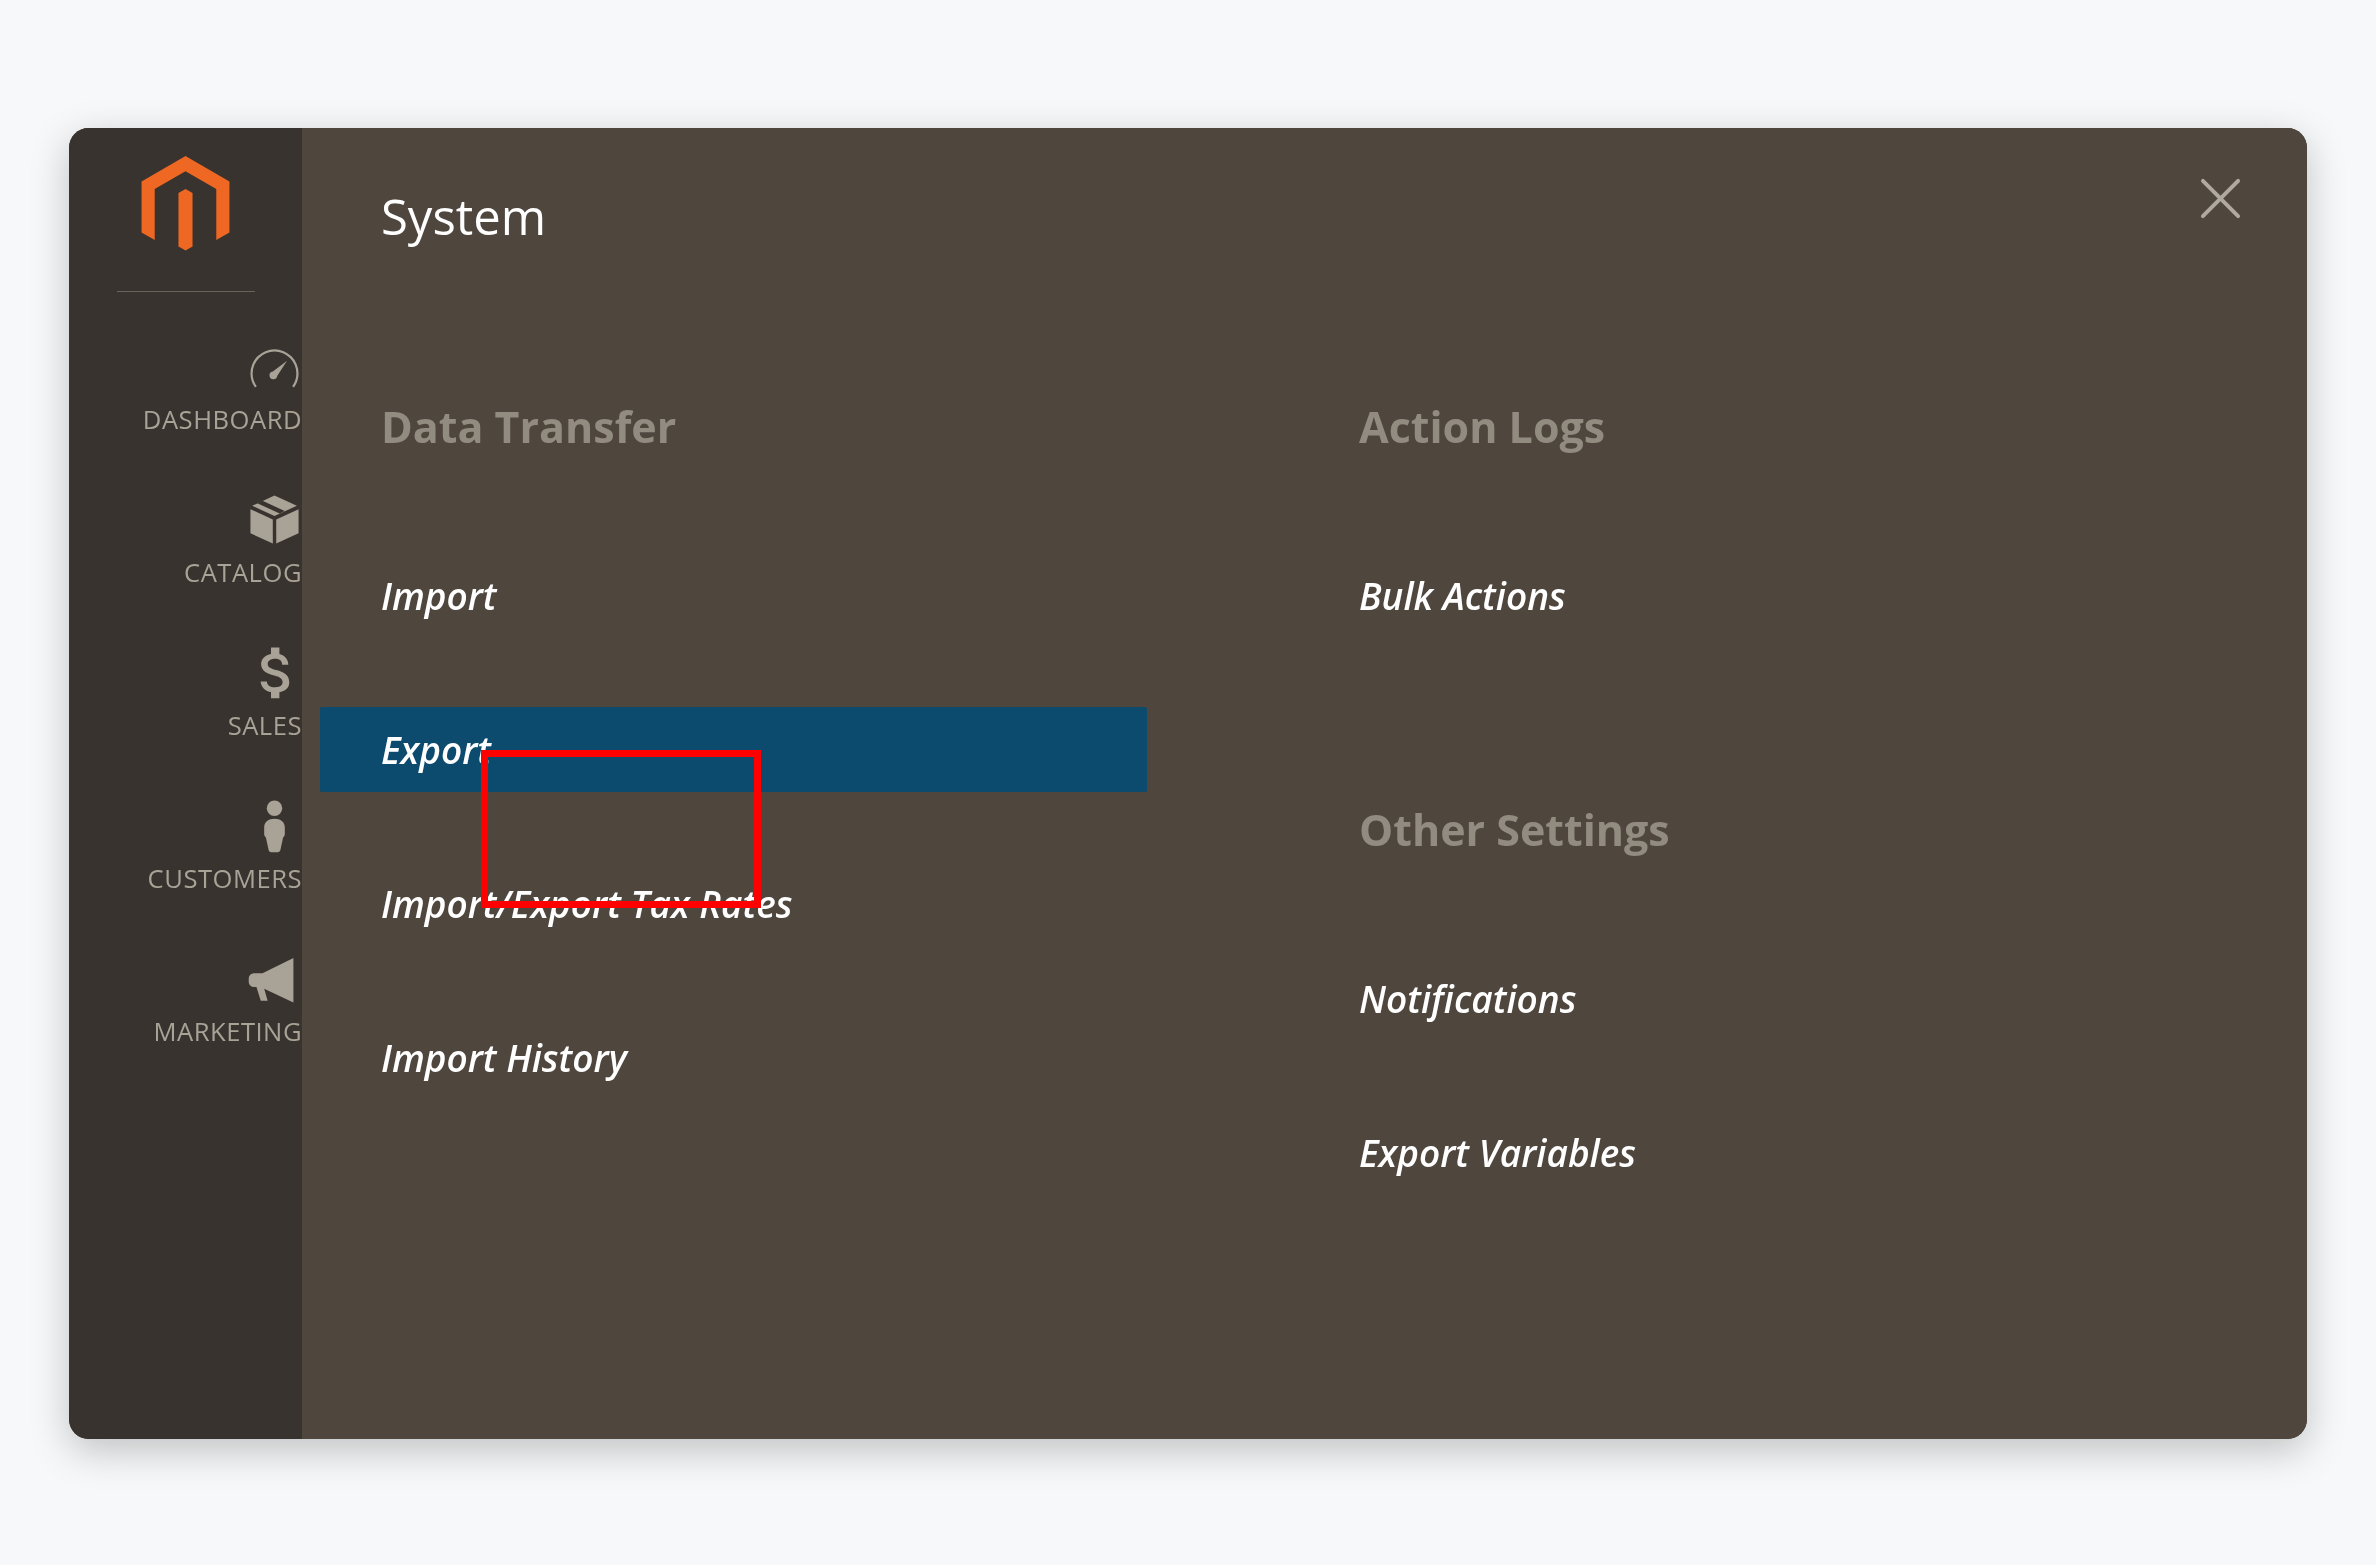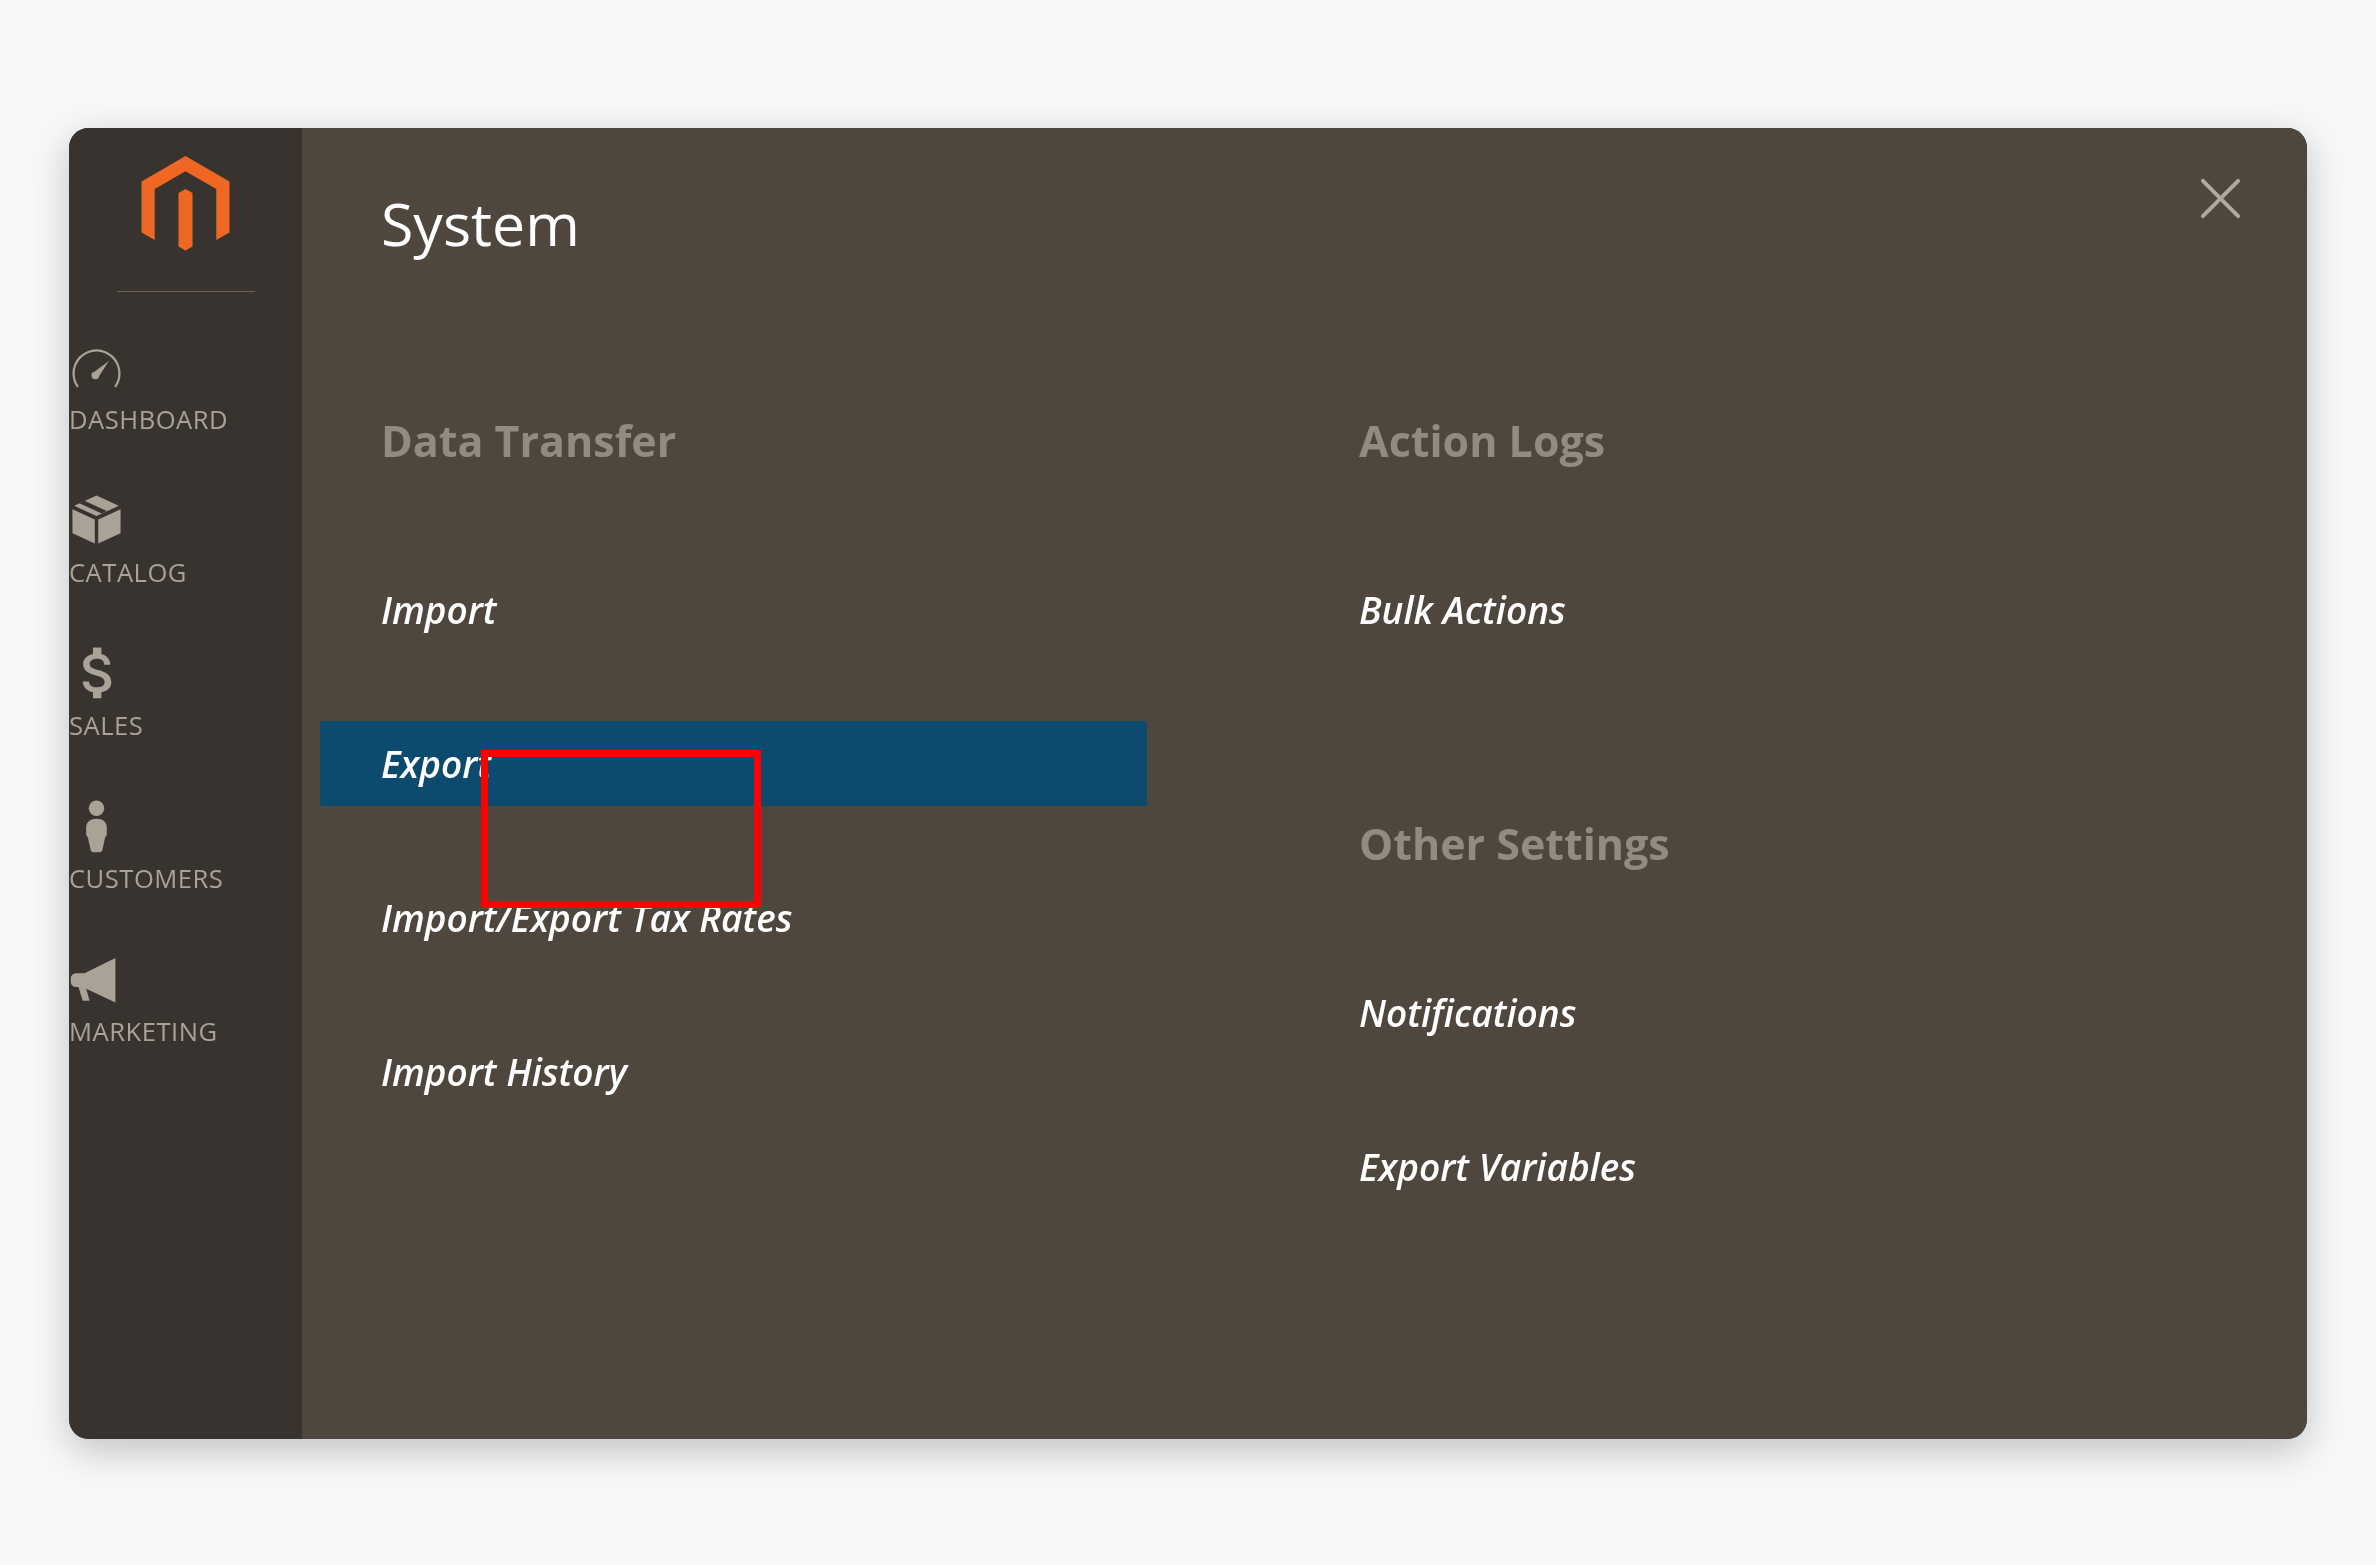--- a/index.html
+++ b/index.html
@@ -32,21 +32,21 @@
     flex:0 0 233px;
   }
   .logo { width:89px; height:102px; display:flex; align-items:center; justify-content:center; }
   .logo svg { display:block; }
   .rail-divider{
     width:138px; height:0; border-top:1px solid #6b635a;
     margin:33px 0 23.6px 0;
   }
   .rail-item{
     width:100%;
-    display:flex; flex-direction:column; align-items:flex-start;
+    display:flex; flex-direction:column; align-items:flex-end;
     color:#a8a297;
     text-align:center;
     padding:23.6px 0 31.5px 0;
     cursor:pointer;
   }
   .rail-item .icon{
     width:55px; height:55px;
     display:flex; align-items:center; justify-content:center;
     color:#a8a297;
     margin-bottom:7.9px;
@@ -61,21 +61,21 @@
 
   
   .panel{
     flex:1;
     background:#4f463e;
     position:relative;
     padding:55px 69px 0 79px;
   }
   .panel-title{
     color:#ffffff;
-    font-size:59px;
+    font-size:49px;
     font-weight:400;
     margin-bottom:148px;
   }
   .close-btn{
     position:absolute;
     top:43px; right:57px;
     width:59px; height:59px;
     display:flex; align-items:center; justify-content:center;
     color:#b0a99e;
     cursor:pointer;

